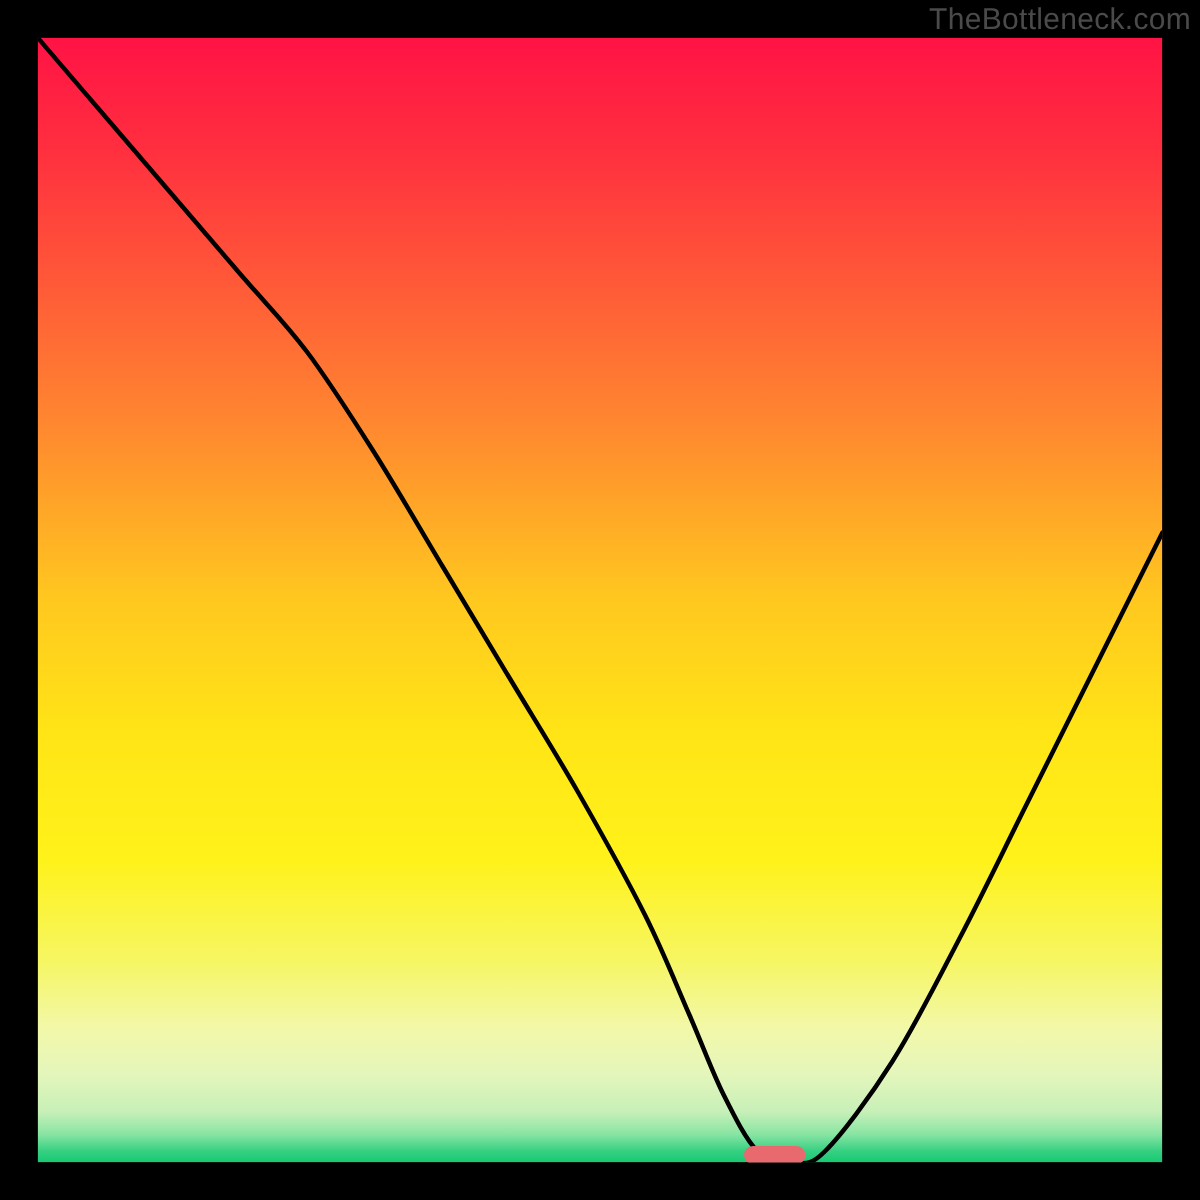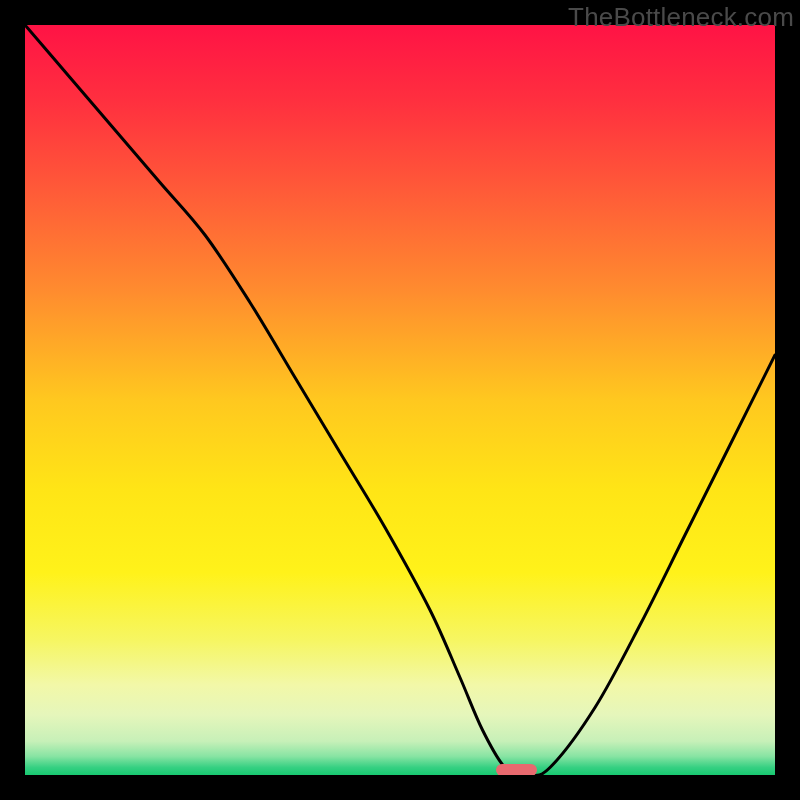--- a/index.html
+++ b/index.html
@@ -37,21 +37,21 @@
   .marker {
     position: absolute;
     background: #e86a6f;
     border-radius: 999px;
   }
   .watermark {
     position: absolute;
     top: 2px;
     right: 6px;
     font-family: Arial, Helvetica, sans-serif;
-    font-size: 26px;
+    font-size: 20px;
     color: #4a4a4a;
     letter-spacing: 0.2px;
     user-select: none;
   }
 </style>
 </head>
 <body>
 
 <div class="frame">
 

